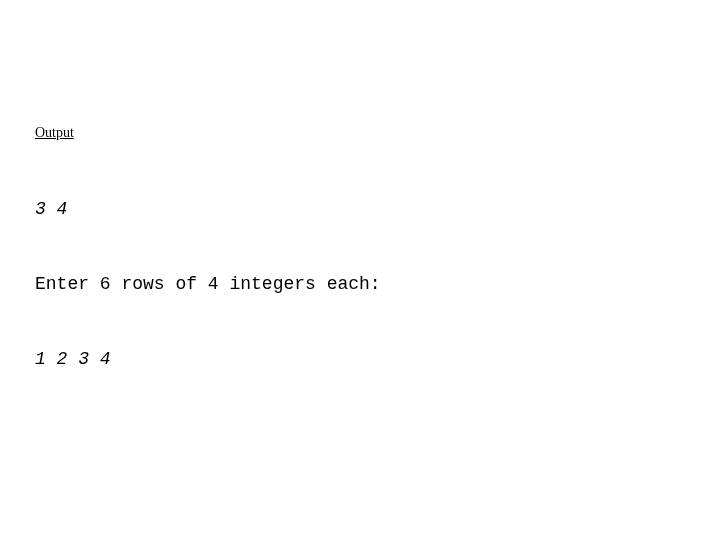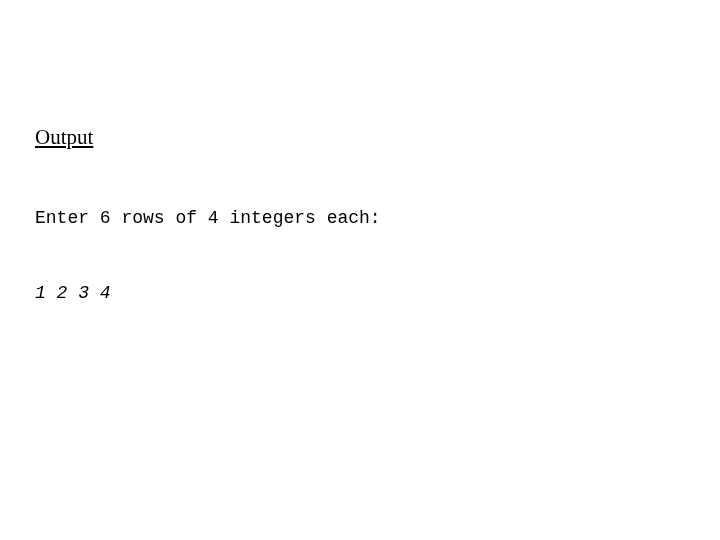--- a/index.html
+++ b/index.html
@@ -8,41 +8,42 @@
     width: 720px;
     height: 540px;
     background: #ffffff;
     font-family: "Times New Roman", Times, serif;
   }
   .container {
     padding: 125px 35px 0 35px;
   }
   .heading {
     font-family: "Times New Roman", Times, serif;
-    font-size: 21px;
+    font-size: 14px;
     text-decoration: underline;
     margin: 0 0 6px 0;
   }
   .console {
     font-family: "Courier New", Courier, monospace;
     font-size: 18px;
     line-height: 25px;
     white-space: pre;
     margin: 0;
   }
   .input-line {
     font-style: italic;
   }
 </style>
 </head>
 <body>
 
 <div class="container">
   <div class="heading">Output</div>
   <div class="console">
+    <div class="input-line">3 4</div>
     <div>Enter 6 rows of 4 integers each:</div>
     <div class="input-line">1 2 3 4</div>
     
     
     
     
     
   </div>
 </div>
 

